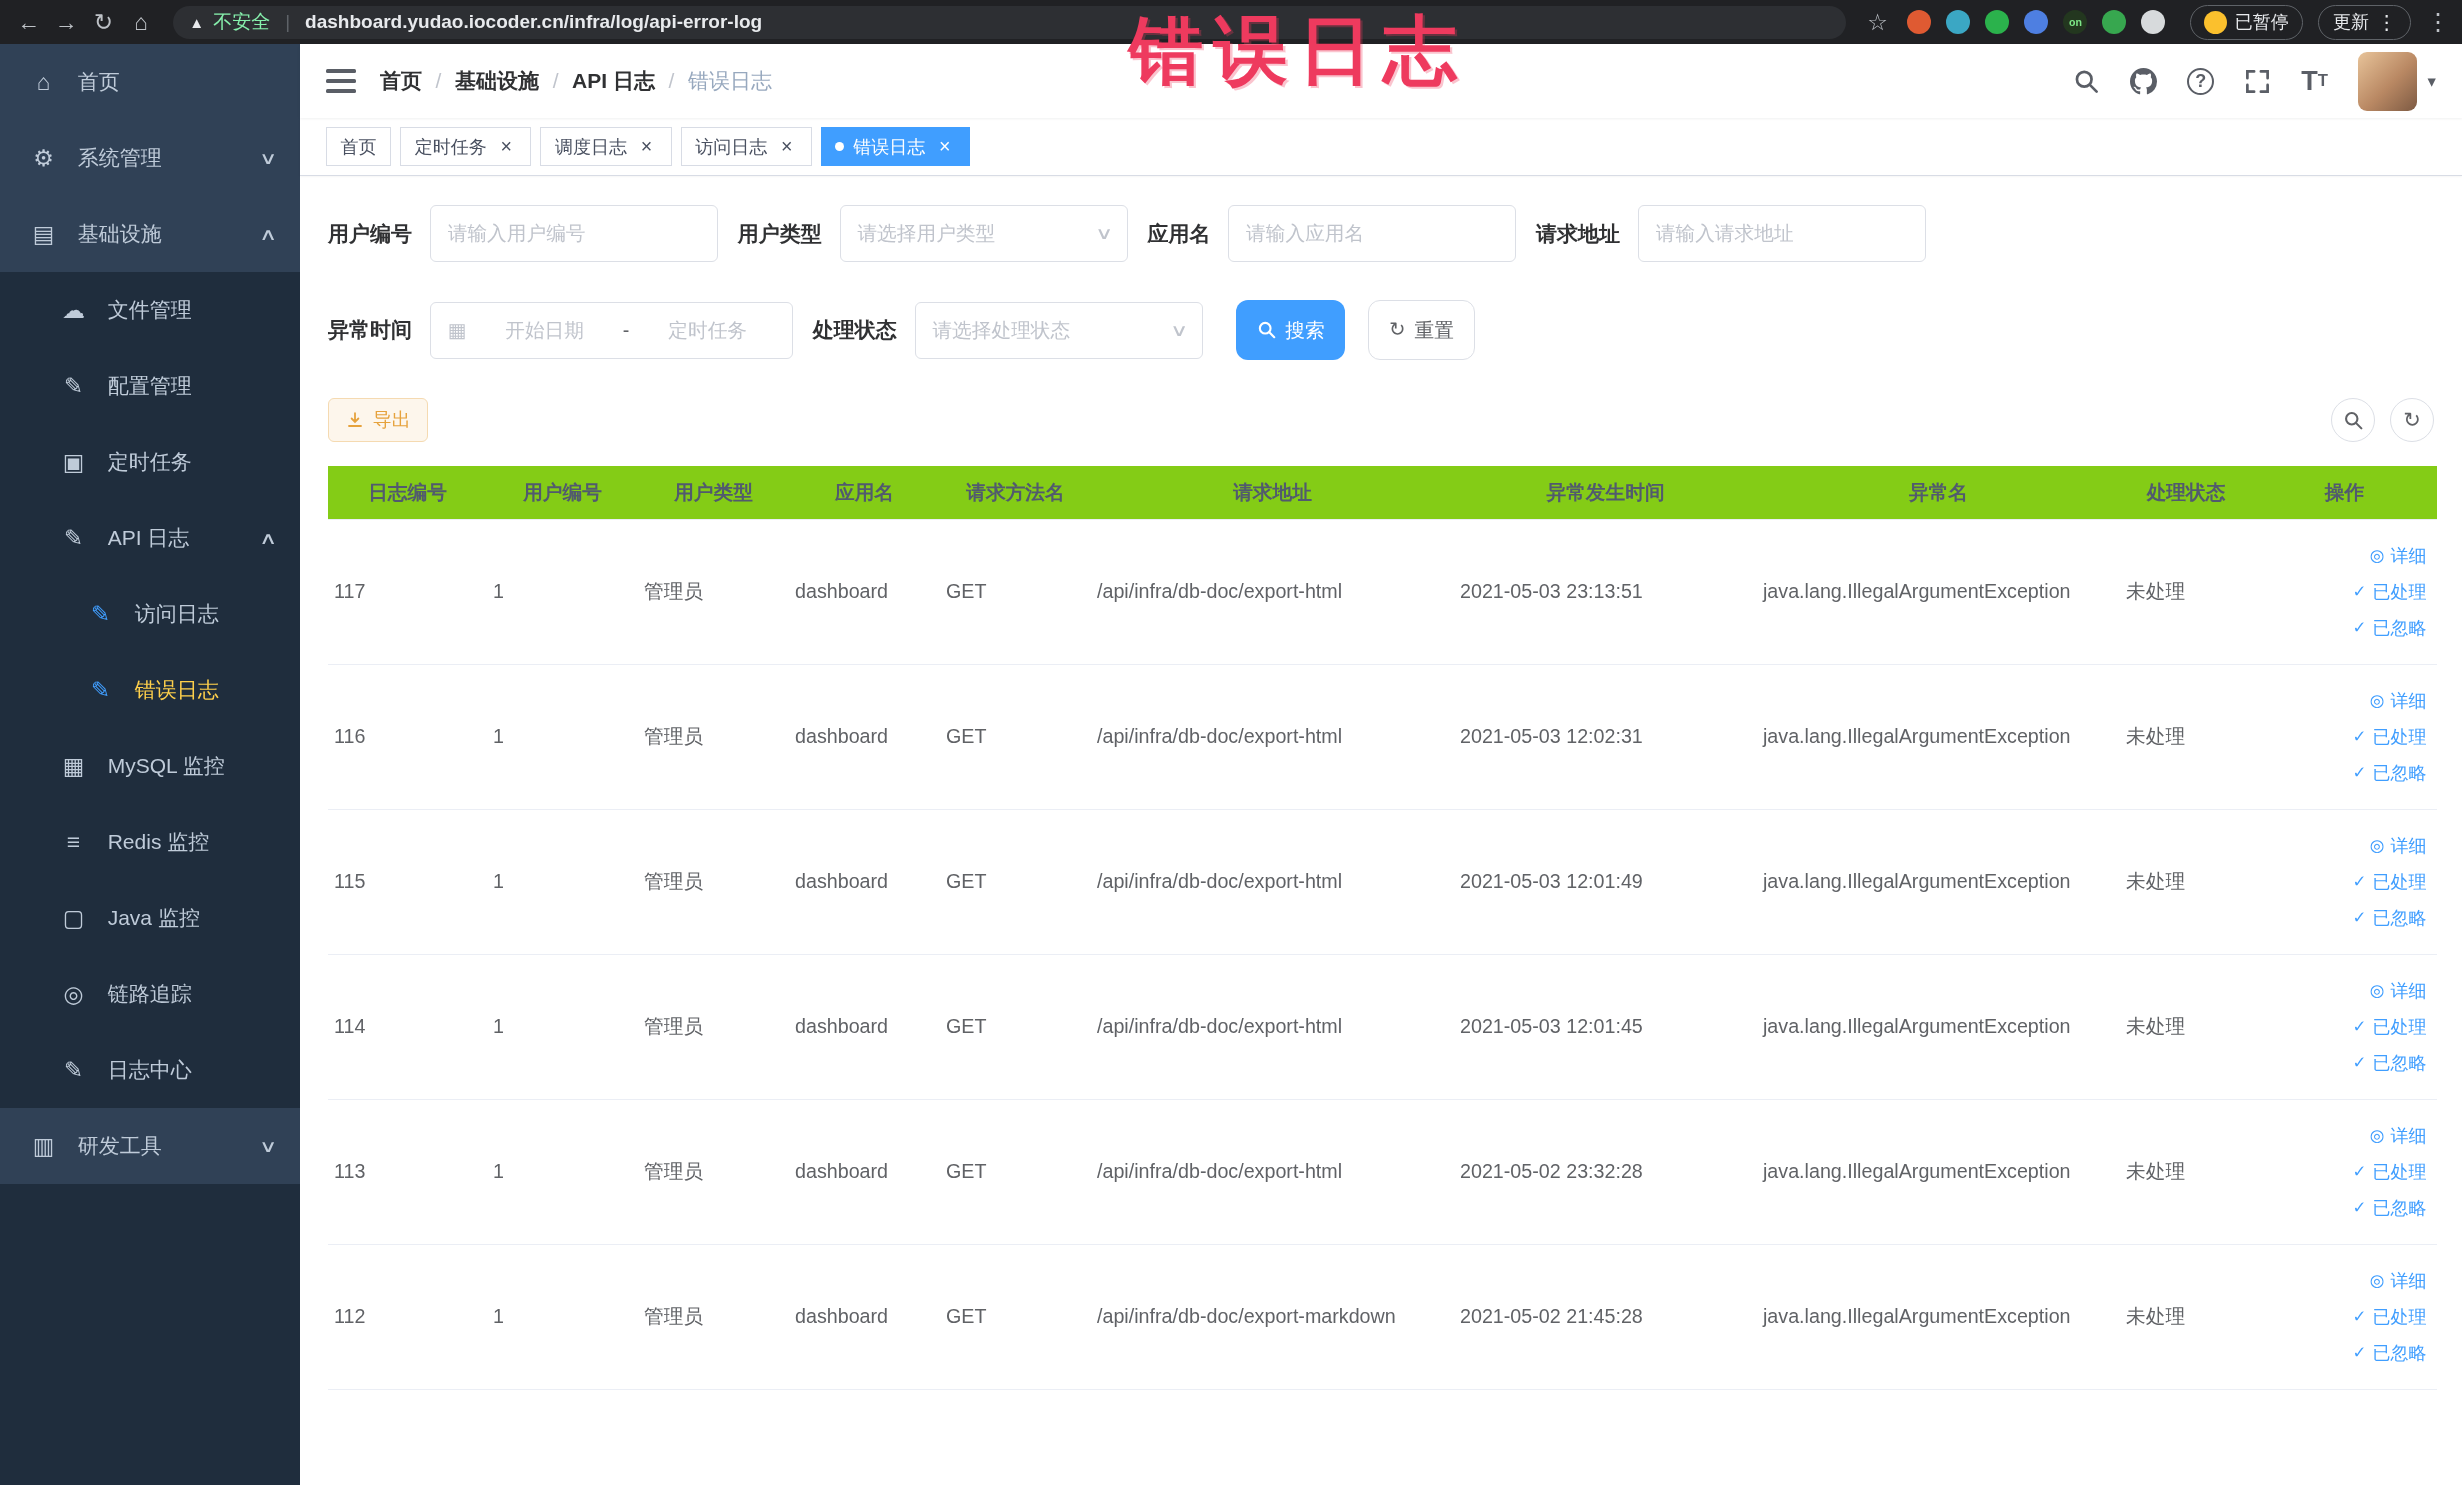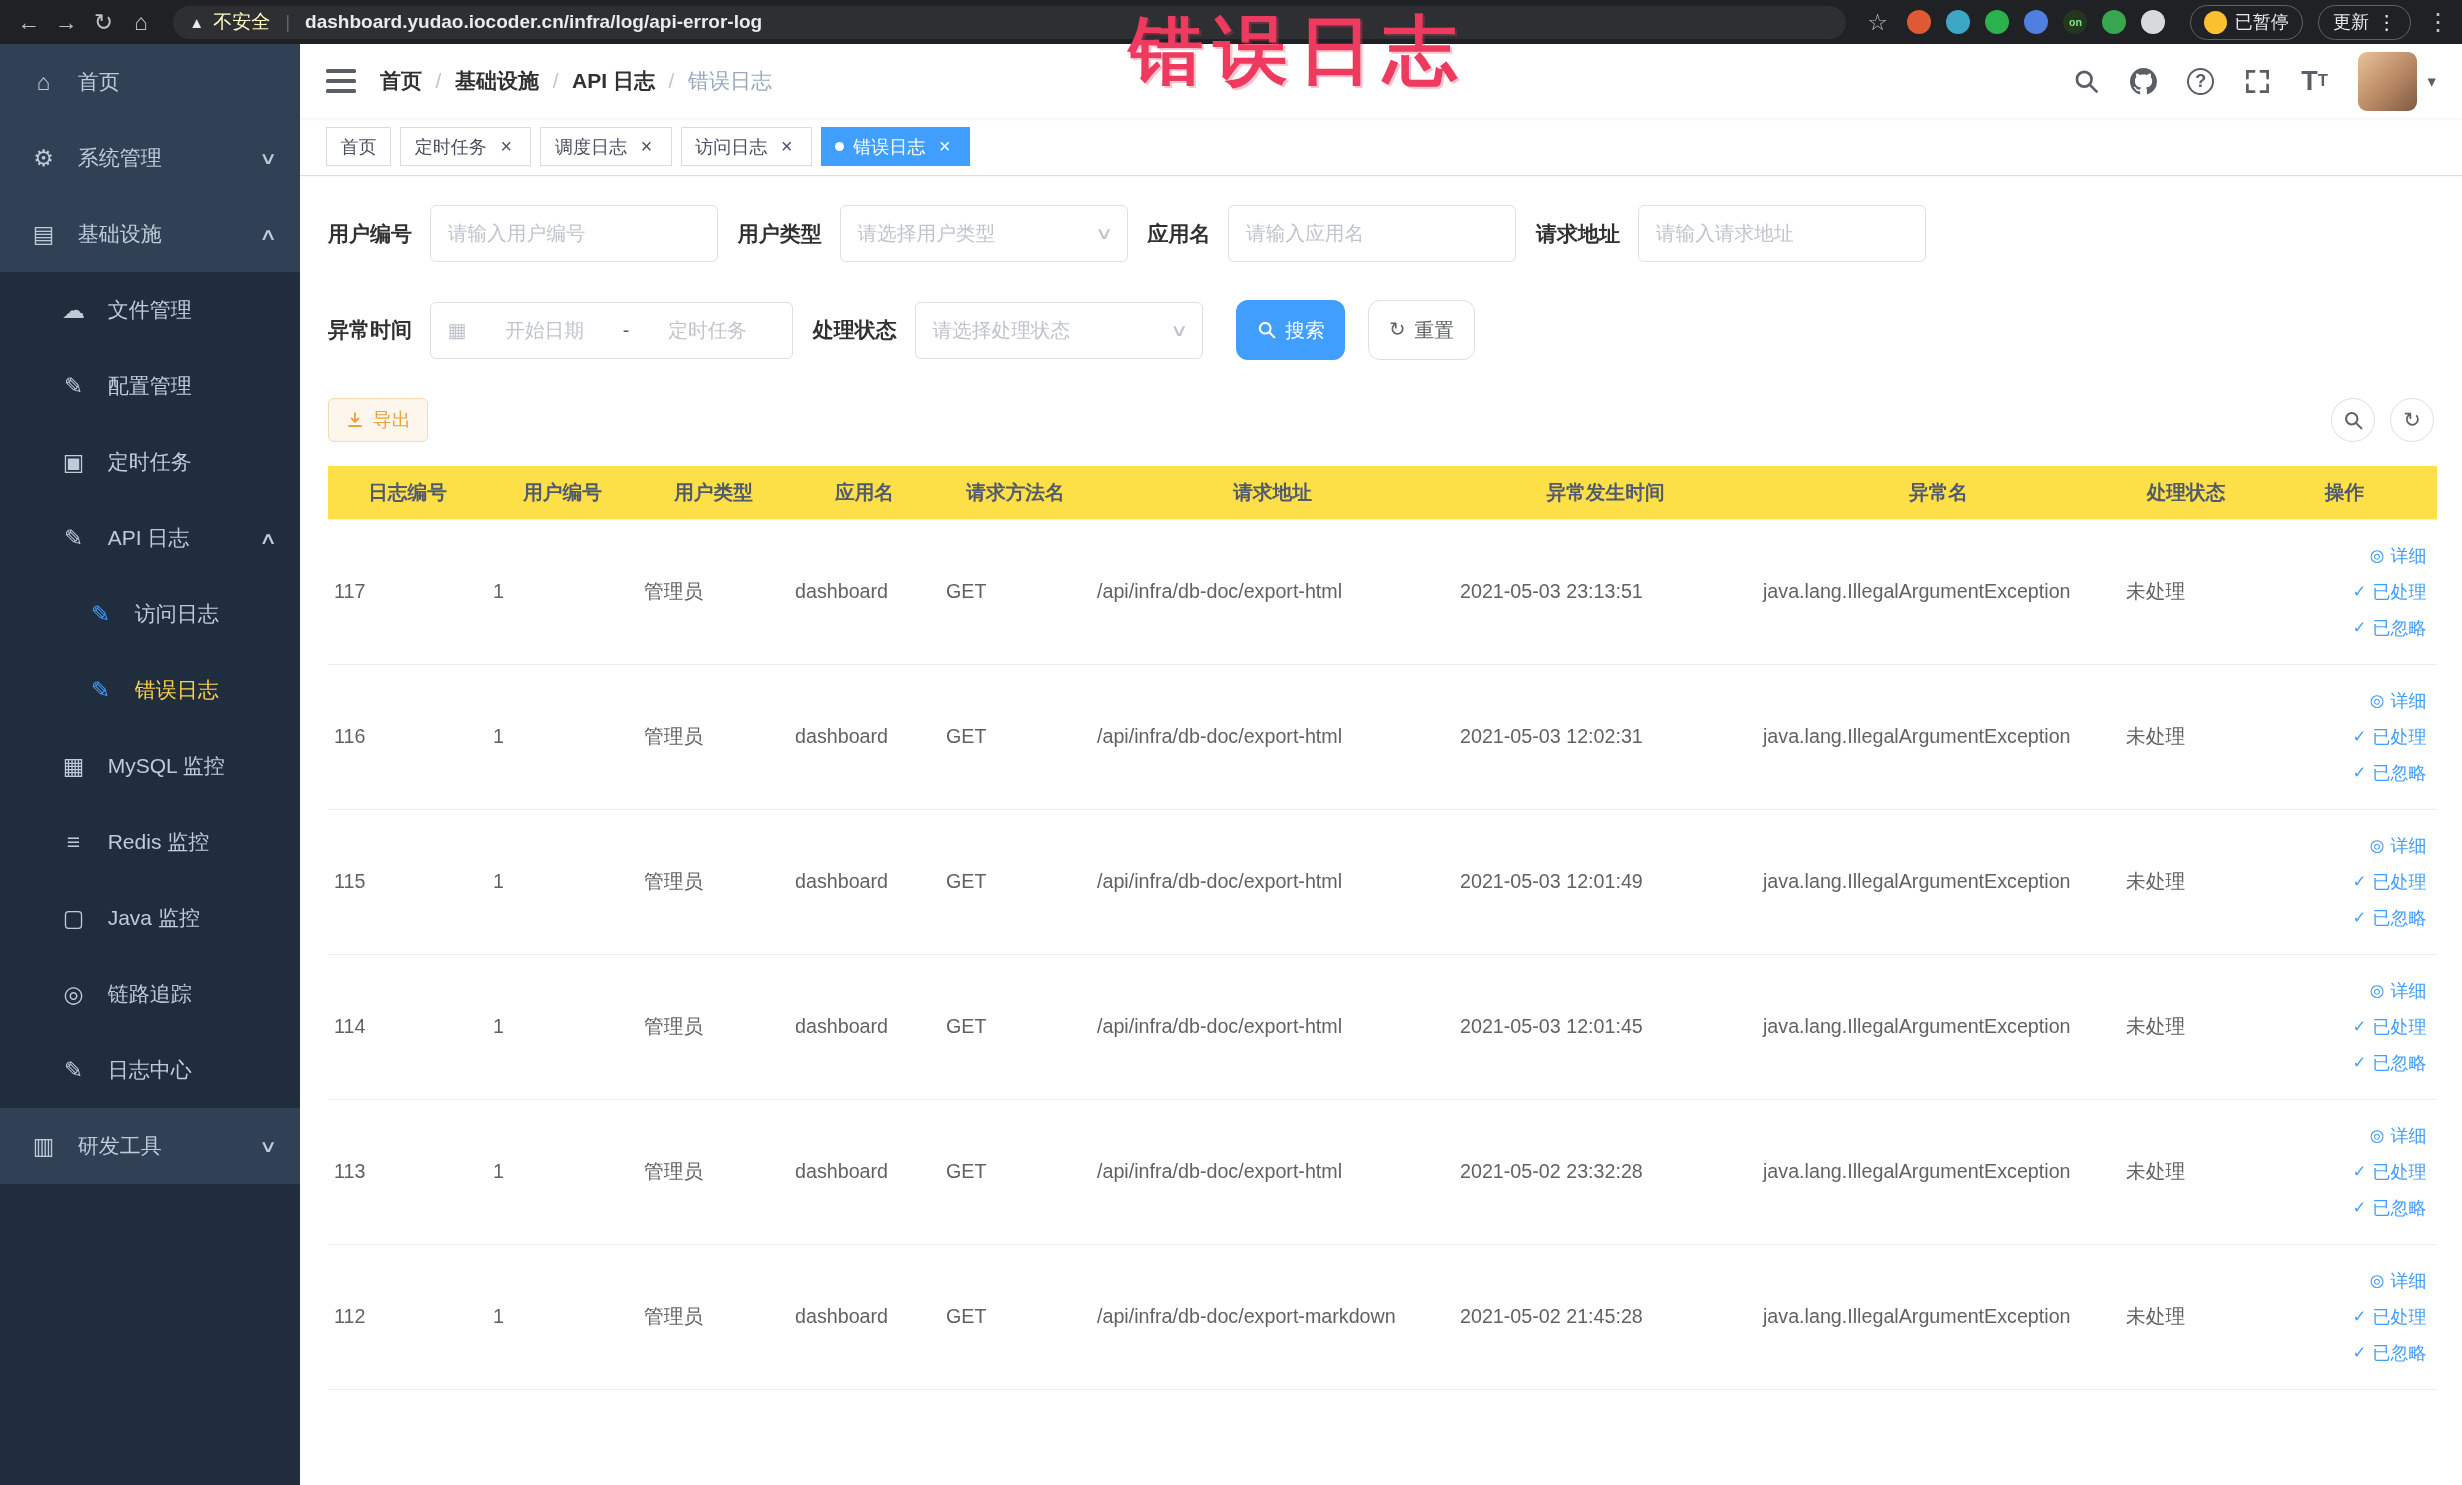--- a/index.html
+++ b/index.html
@@ -4,21 +4,21 @@
 <style>
   *{margin:0;padding:0;box-sizing:border-box;}
   html,body{width:2462px;height:1486px;}
   body{font-family:"Liberation Sans","DejaVu Sans",sans-serif;background:#fff;overflow:hidden;position:relative;}
 
   
   .chrome{height:44px;background:#202124;display:flex;align-items:center;padding:0 12px;gap:4.5px;}
   .nav-ic{color:#bdc1c6;font-size:23px;width:33px;height:33px;display:flex;align-items:center;justify-content:center;border-radius:50%;flex-shrink:0;cursor:pointer;}
   .omnibox{flex:1;height:33px;margin:0 10.6px;background:#2d2f33;border-radius:16.7px;display:flex;align-items:center;padding:0 16.7px;gap:9px;font-size:19px;min-width:0;cursor:text;}
   .warn-ic{color:#e8eaed;font-size:15px;}
-  .sec{color:#fef9c3;}
+  .sec{color:#86efac;}
   .ob-div{color:#5f6368;margin:0 6px;}
   .url{color:#e8eaed;font-weight:600;white-space:nowrap;overflow:hidden;}
   .ext-row{display:flex;align-items:center;gap:15px;margin:0 9px;}
   .ext-dot{width:24px;height:24px;border-radius:50%;display:inline-flex;align-items:center;justify-content:center;font-size:10.6px;color:#7ee787;font-weight:700;cursor:pointer;}
   .pill{display:flex;align-items:center;gap:7.6px;border:1.5px solid #5f6368;border-radius:19.7px;height:35px;padding:0 13.6px;color:#e8eaed;font-size:18px;margin-left:10.6px;white-space:nowrap;cursor:pointer;}
   .emoji{width:23px;height:23px;border-radius:50%;background:#fbc02d;}
   .kebab{color:#e8eaed;font-size:19.7px;}
   .menu-kebab{color:#bdc1c6;font-size:24px;margin-left:10.6px;cursor:pointer;}
 
   
@@ -88,21 +88,21 @@
 
   
   .toolbar-row{display:flex;align-items:center;margin-bottom:24px;}
   .btn.export{height:44px;background:#fdf6ec;border-color:#f5dab1;color:#e6a23c;font-size:19px;padding:0 16.7px;border-radius:6px;}
   .toolbar-spacer{flex:1;}
   .circle-btn{width:44px;height:44px;border-radius:50%;border:0.8px solid #dcdfe6;background:#fff;color:#606266;display:flex;align-items:center;justify-content:center;font-size:21px;margin-left:15px;cursor:pointer;}
   .circle-btn .svg-s{width:21px;height:21px;display:block;}
 
   
   table.grid{width:100%;border-collapse:collapse;table-layout:fixed;}
-  .grid th{background:#fde047;color:#515a6e;font-weight:700;font-size:19.7px;height:53px;text-align:center;border-bottom:0.8px solid #ebeef5;padding:0 6px;}
+  .grid th{background:#84cc16;color:#515a6e;font-weight:700;font-size:19.7px;height:53px;text-align:center;border-bottom:0.8px solid #ebeef5;padding:0 6px;}
   .grid td{font-size:19.7px;color:#606266;text-align:left;border-bottom:0.8px solid #ebeef5;padding:26px 6px;word-break:break-all;}
   .grid td.actions{text-align:right;padding:18px 10.6px;}
   .action{display:flex;align-items:center;justify-content:flex-end;gap:6px;color:#409eff;font-size:18px;line-height:36px;cursor:pointer;text-decoration:none;white-space:nowrap;}
   .aic{font-size:16.7px;}
 
   
   .annotation{position:absolute;top:1.5px;left:1129px;z-index:50;font-size:74px;font-weight:800;color:#ee3a5e;letter-spacing:10.6px;pointer-events:none;text-shadow:2.3px 2.3px 0 rgba(238,58,94,.30);}
 </style>
 </head>
 <body>

